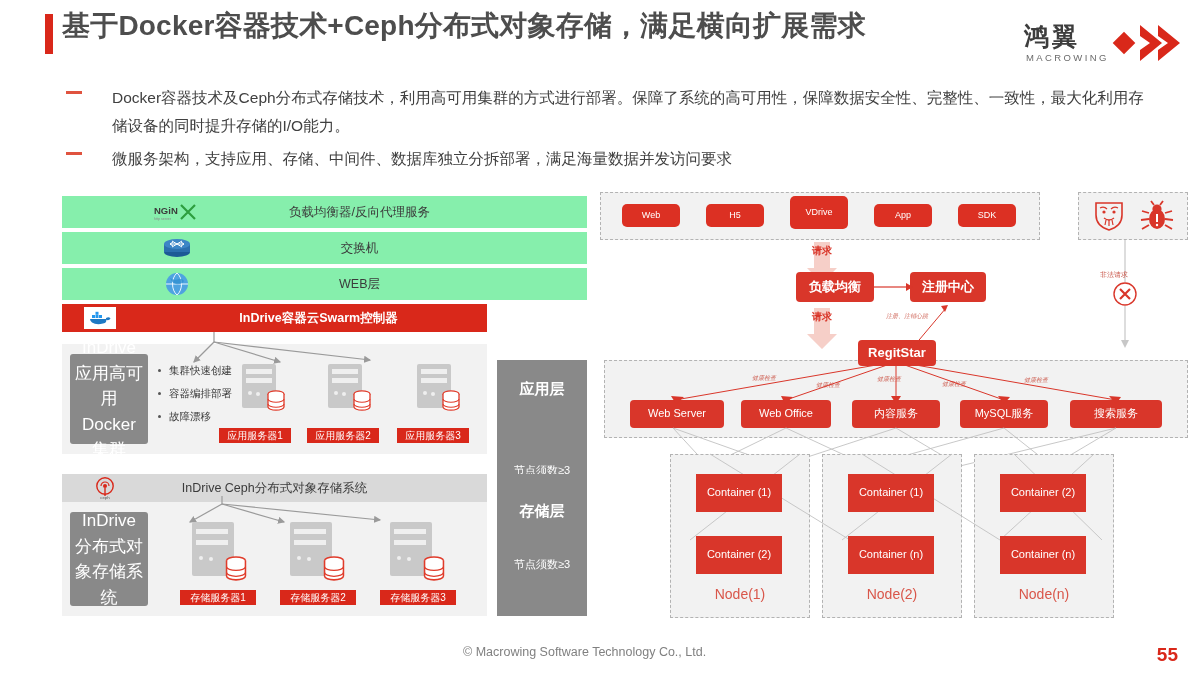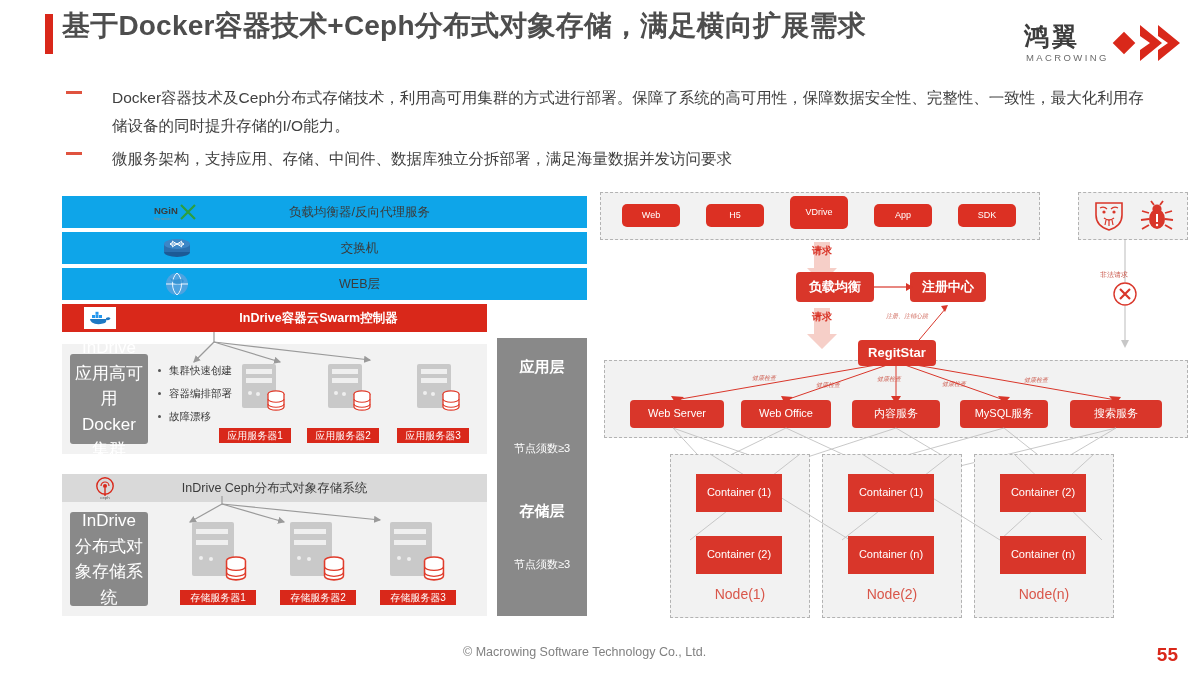--- a/index.html
+++ b/index.html
@@ -24,21 +24,21 @@
   .logo-mark{position:absolute;left:112px;top:4px;width:68px;height:42px;}
 
   
   .bullets{position:absolute;left:66px;top:84px;width:1090px;}
   .bullet{position:relative;padding-left:46px;margin-bottom:6px;}
   .bullet .dash{position:absolute;left:0;top:7px;width:16px;height:3px;background:#e0533f;}
   .bullet .txt{font-size:15.5px;color:#404040;line-height:1.78;}
 
   
   .left-wrap{position:absolute;left:62px;top:196px;width:525px;height:425px;}
-  .row{position:absolute;left:0;width:525px;height:32px;background:#0ea5e9;}
+  .row{position:absolute;left:0;width:525px;height:32px;background:#86efac;}
   .row .ricon{position:absolute;left:92px;top:50%;transform:translateY(-50%);width:46px;height:26px;
     display:flex;align-items:center;justify-content:center;}
   .row .rlabel{position:absolute;left:0;top:0;width:525px;height:32px;
     display:flex;align-items:center;justify-content:center;
     font-size:12.5px;color:#3b3b3b;padding-left:70px;box-sizing:border-box;}
 
   .swarm{position:absolute;left:0;top:108px;width:425px;height:28px;background:#d9281a;}
   .swarm .sicon{position:absolute;left:22px;top:3px;width:32px;height:22px;background:#fff;
     display:flex;align-items:center;justify-content:center;}
   .swarm .slabel{position:absolute;left:0;top:0;width:425px;height:28px;
@@ -52,21 +52,21 @@
   .sto-panel{left:0;top:306px;width:425px;height:114px;}
 
   .gray-box{position:absolute;background:#898989;color:#fff;border-radius:3px;
     display:flex;align-items:center;justify-content:center;text-align:center;
     font-size:17px;line-height:1.5;padding:4px;box-sizing:border-box;}
   .blk-app{left:8px;top:158px;width:78px;height:90px;}
   .blk-sto{left:8px;top:316px;width:78px;height:94px;}
 
   .side-col{position:absolute;left:435px;background:#898989;color:#fff;
     display:flex;flex-direction:column;align-items:center;}
-  .side-app{top:142px;width:90px;height:142px;}
+  .side-app{top:164px;width:90px;height:142px;}
   .side-sto{top:278px;width:90px;height:142px;}
   .side-col .t{font-size:15px;font-weight:bold;margin-top:20px;}
   .side-col .s{font-size:11px;margin-top:auto;margin-bottom:24px;}
 
   .feat{position:absolute;left:96px;font-size:10.5px;color:#3b3b3b;}
   .feat li{margin-bottom:9px;list-style:none;position:relative;padding-left:11px;white-space:nowrap;}
   .feat li:before{content:"";position:absolute;left:0;top:5px;width:3px;height:3px;border-radius:50%;background:#555;}
   .feat ul{margin:0;padding:0;}
 
   .srv{position:absolute;width:46px;height:48px;}

